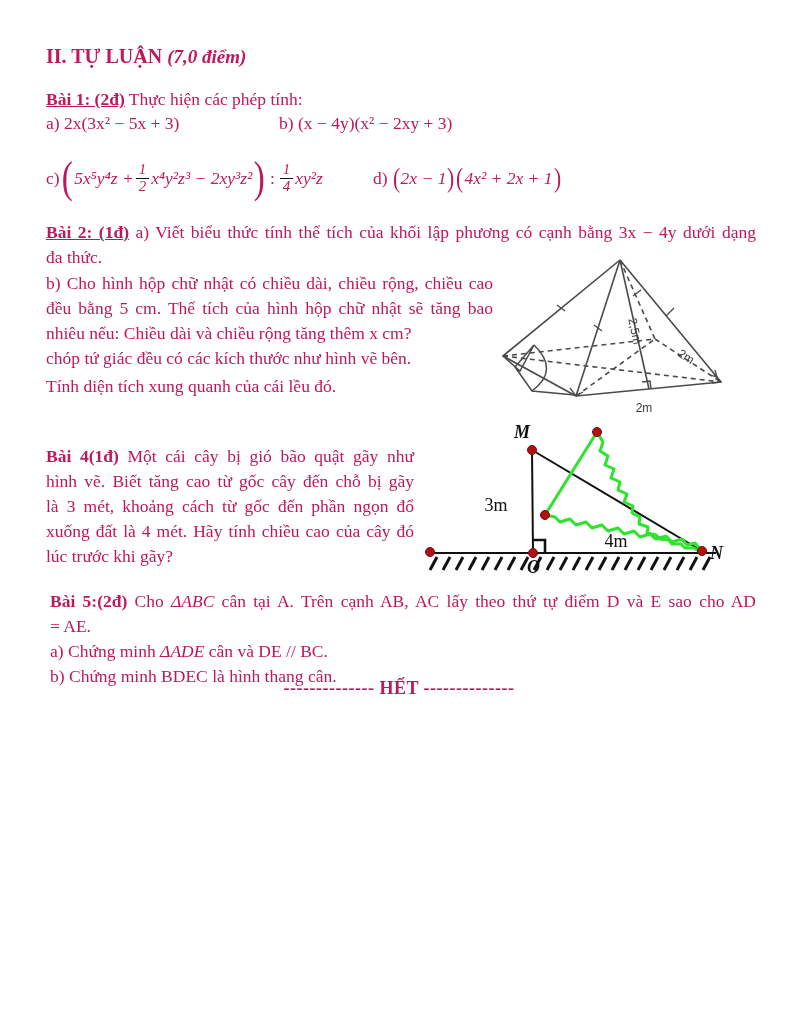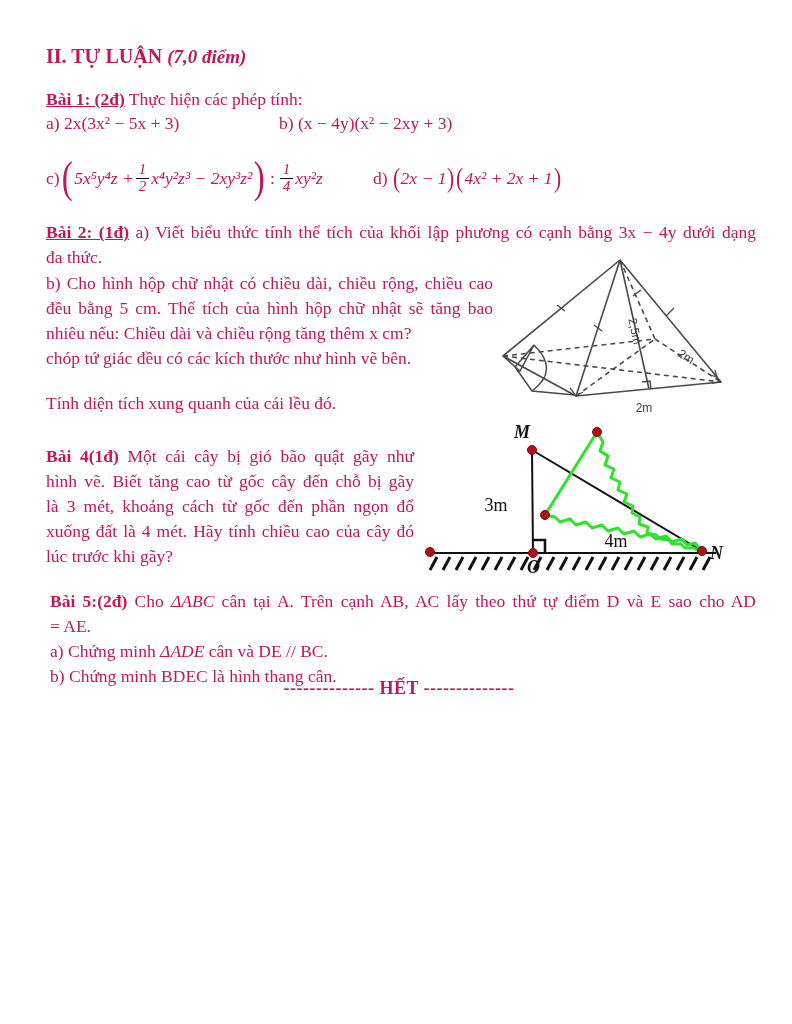--- a/index.html
+++ b/index.html
@@ -75,21 +75,21 @@
       <span class="b u">Bài 2: (1đ)</span><span> a) Viết biểu thức tính thể tích của khối lập phương có cạnh bằng 3x − 4y dưới dạng</span>
     </div>
     <div class="lline">đa thức.</div>
   </div>
 
   <div class="abs" style="left:46px;top:271px;width:447px;">
     <div class="jline">b) Cho hình hộp chữ nhật có chiều dài, chiều rộng, chiều cao</div>
     <div class="jline">đều bằng 5 cm. Thể tích của hình hộp chữ nhật sẽ tăng bao</div>
     <div class="lline">nhiêu nếu: Chiều dài và chiều rộng tăng thêm x cm?</div>
     <div class="lline">chóp tứ giác đều có các kích thước như hình vẽ bên.</div>
-    <div class="lline" style="margin-top:20px;">Tính diện tích xung quanh của cái lều đó.</div>
+    <div class="lline" style="margin-top:3px;">Tính diện tích xung quanh của cái lều đó.</div>
   </div>
 
   <svg class="abs" style="left:486px;top:246px;" width="306" height="172" viewBox="0 0 306 172">
     <g stroke="#4a4a4a" stroke-width="1.6" fill="none">
 
       <line x1="134" y1="14" x2="17" y2="110"></line>
       <line x1="134" y1="14" x2="90" y2="150"></line>
       <line x1="134" y1="14" x2="235" y2="136"></line>
       <line x1="90" y1="150" x2="235" y2="136"></line>
       <line x1="17" y1="110" x2="90" y2="150"></line>

